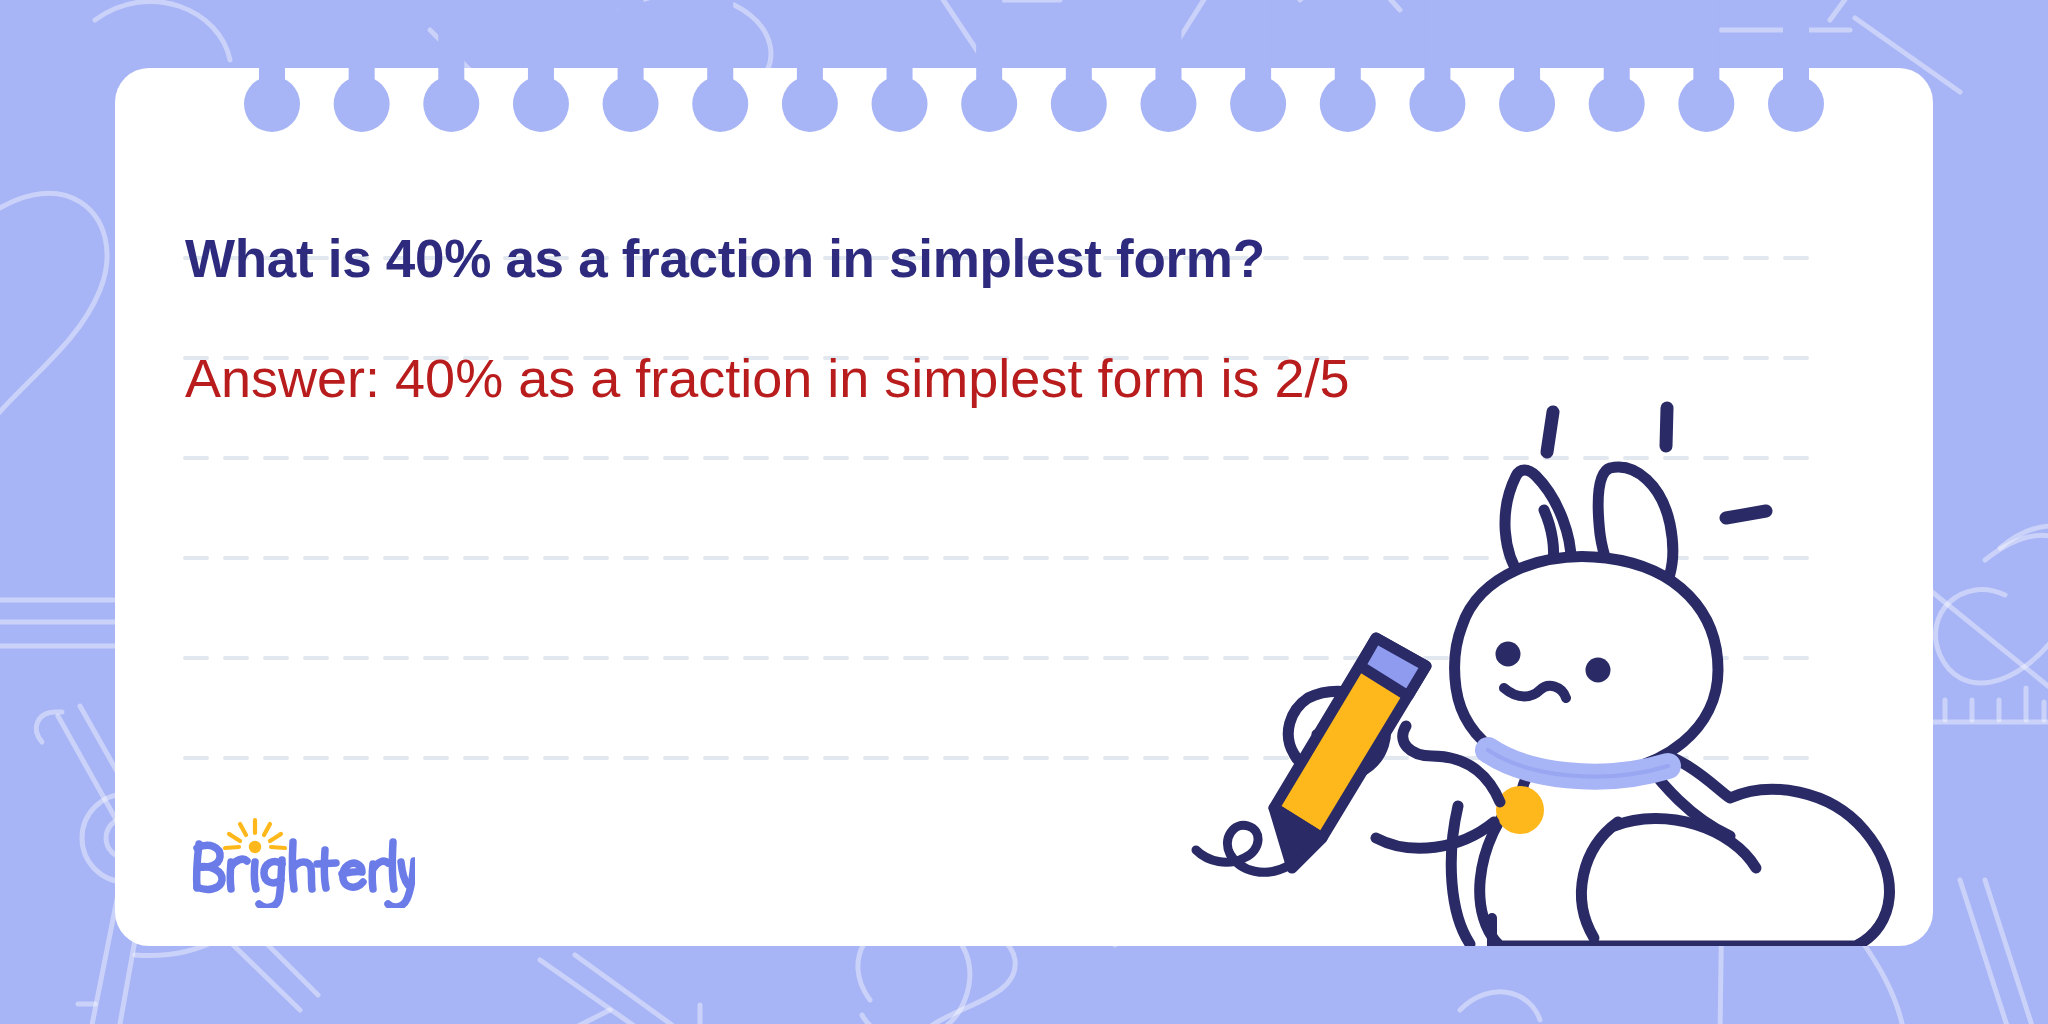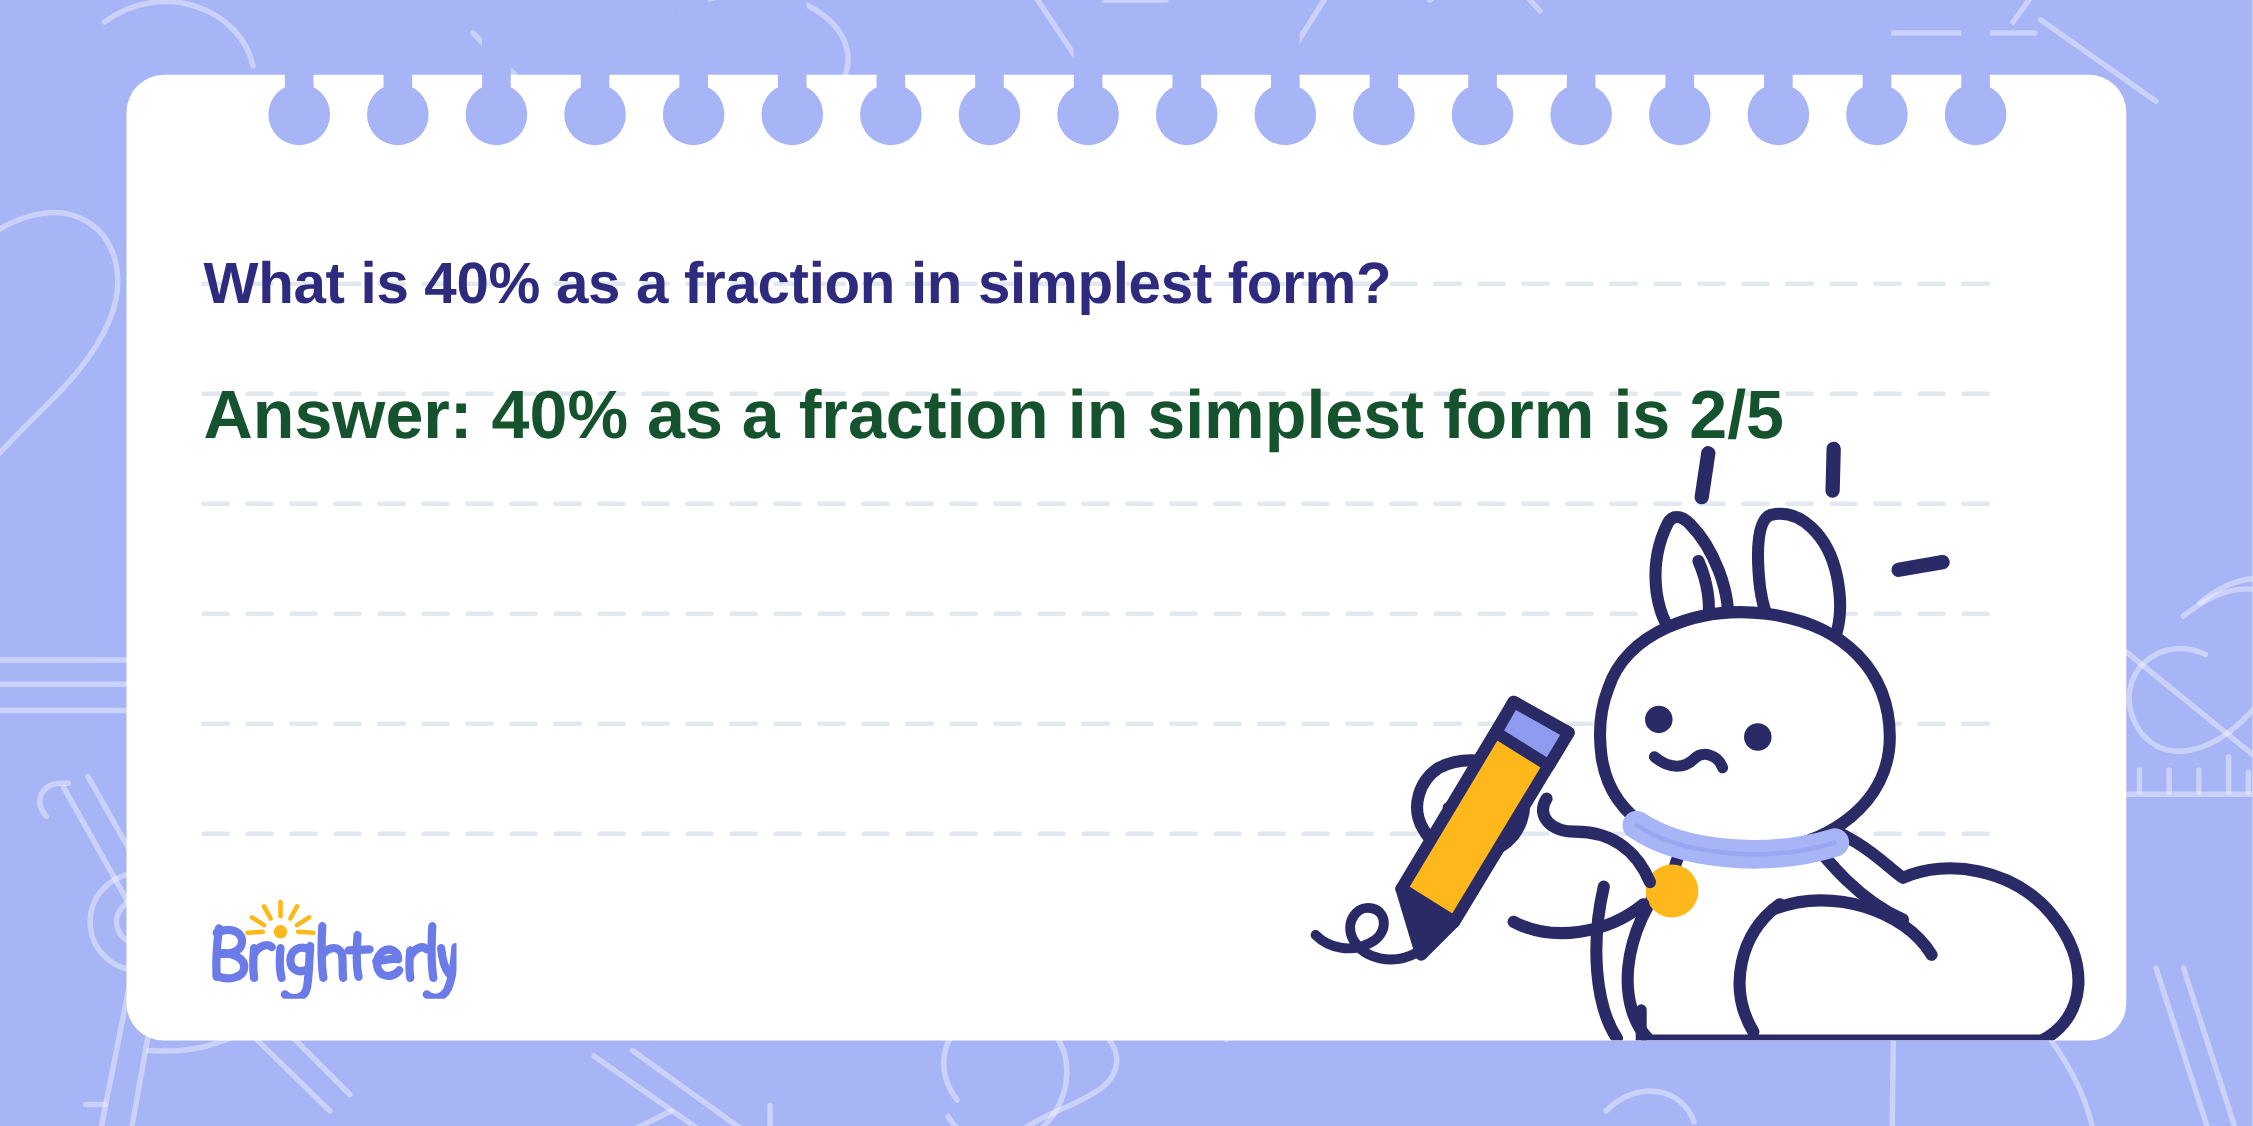--- a/index.html
+++ b/index.html
@@ -67,23 +67,23 @@
     font-weight:bold;
     letter-spacing:-0.3px;
     color:#2E2B7F;
     white-space:nowrap;
   }
 
   .answer-line {
     position:absolute;
     left:70px; top:310px;
     transform:translateY(-50%);
-    font-size:62px;
-    font-weight:bold;
-    color:#14532d;
+    font-size:54px;
+    font-weight:normal;
+    color:#b91c1c;
     white-space:nowrap;
   }
 
   
   #logo {
     position:absolute;
     left:70px; top:748px;
     width:230px; height:92px;
     z-index:5;
   }

